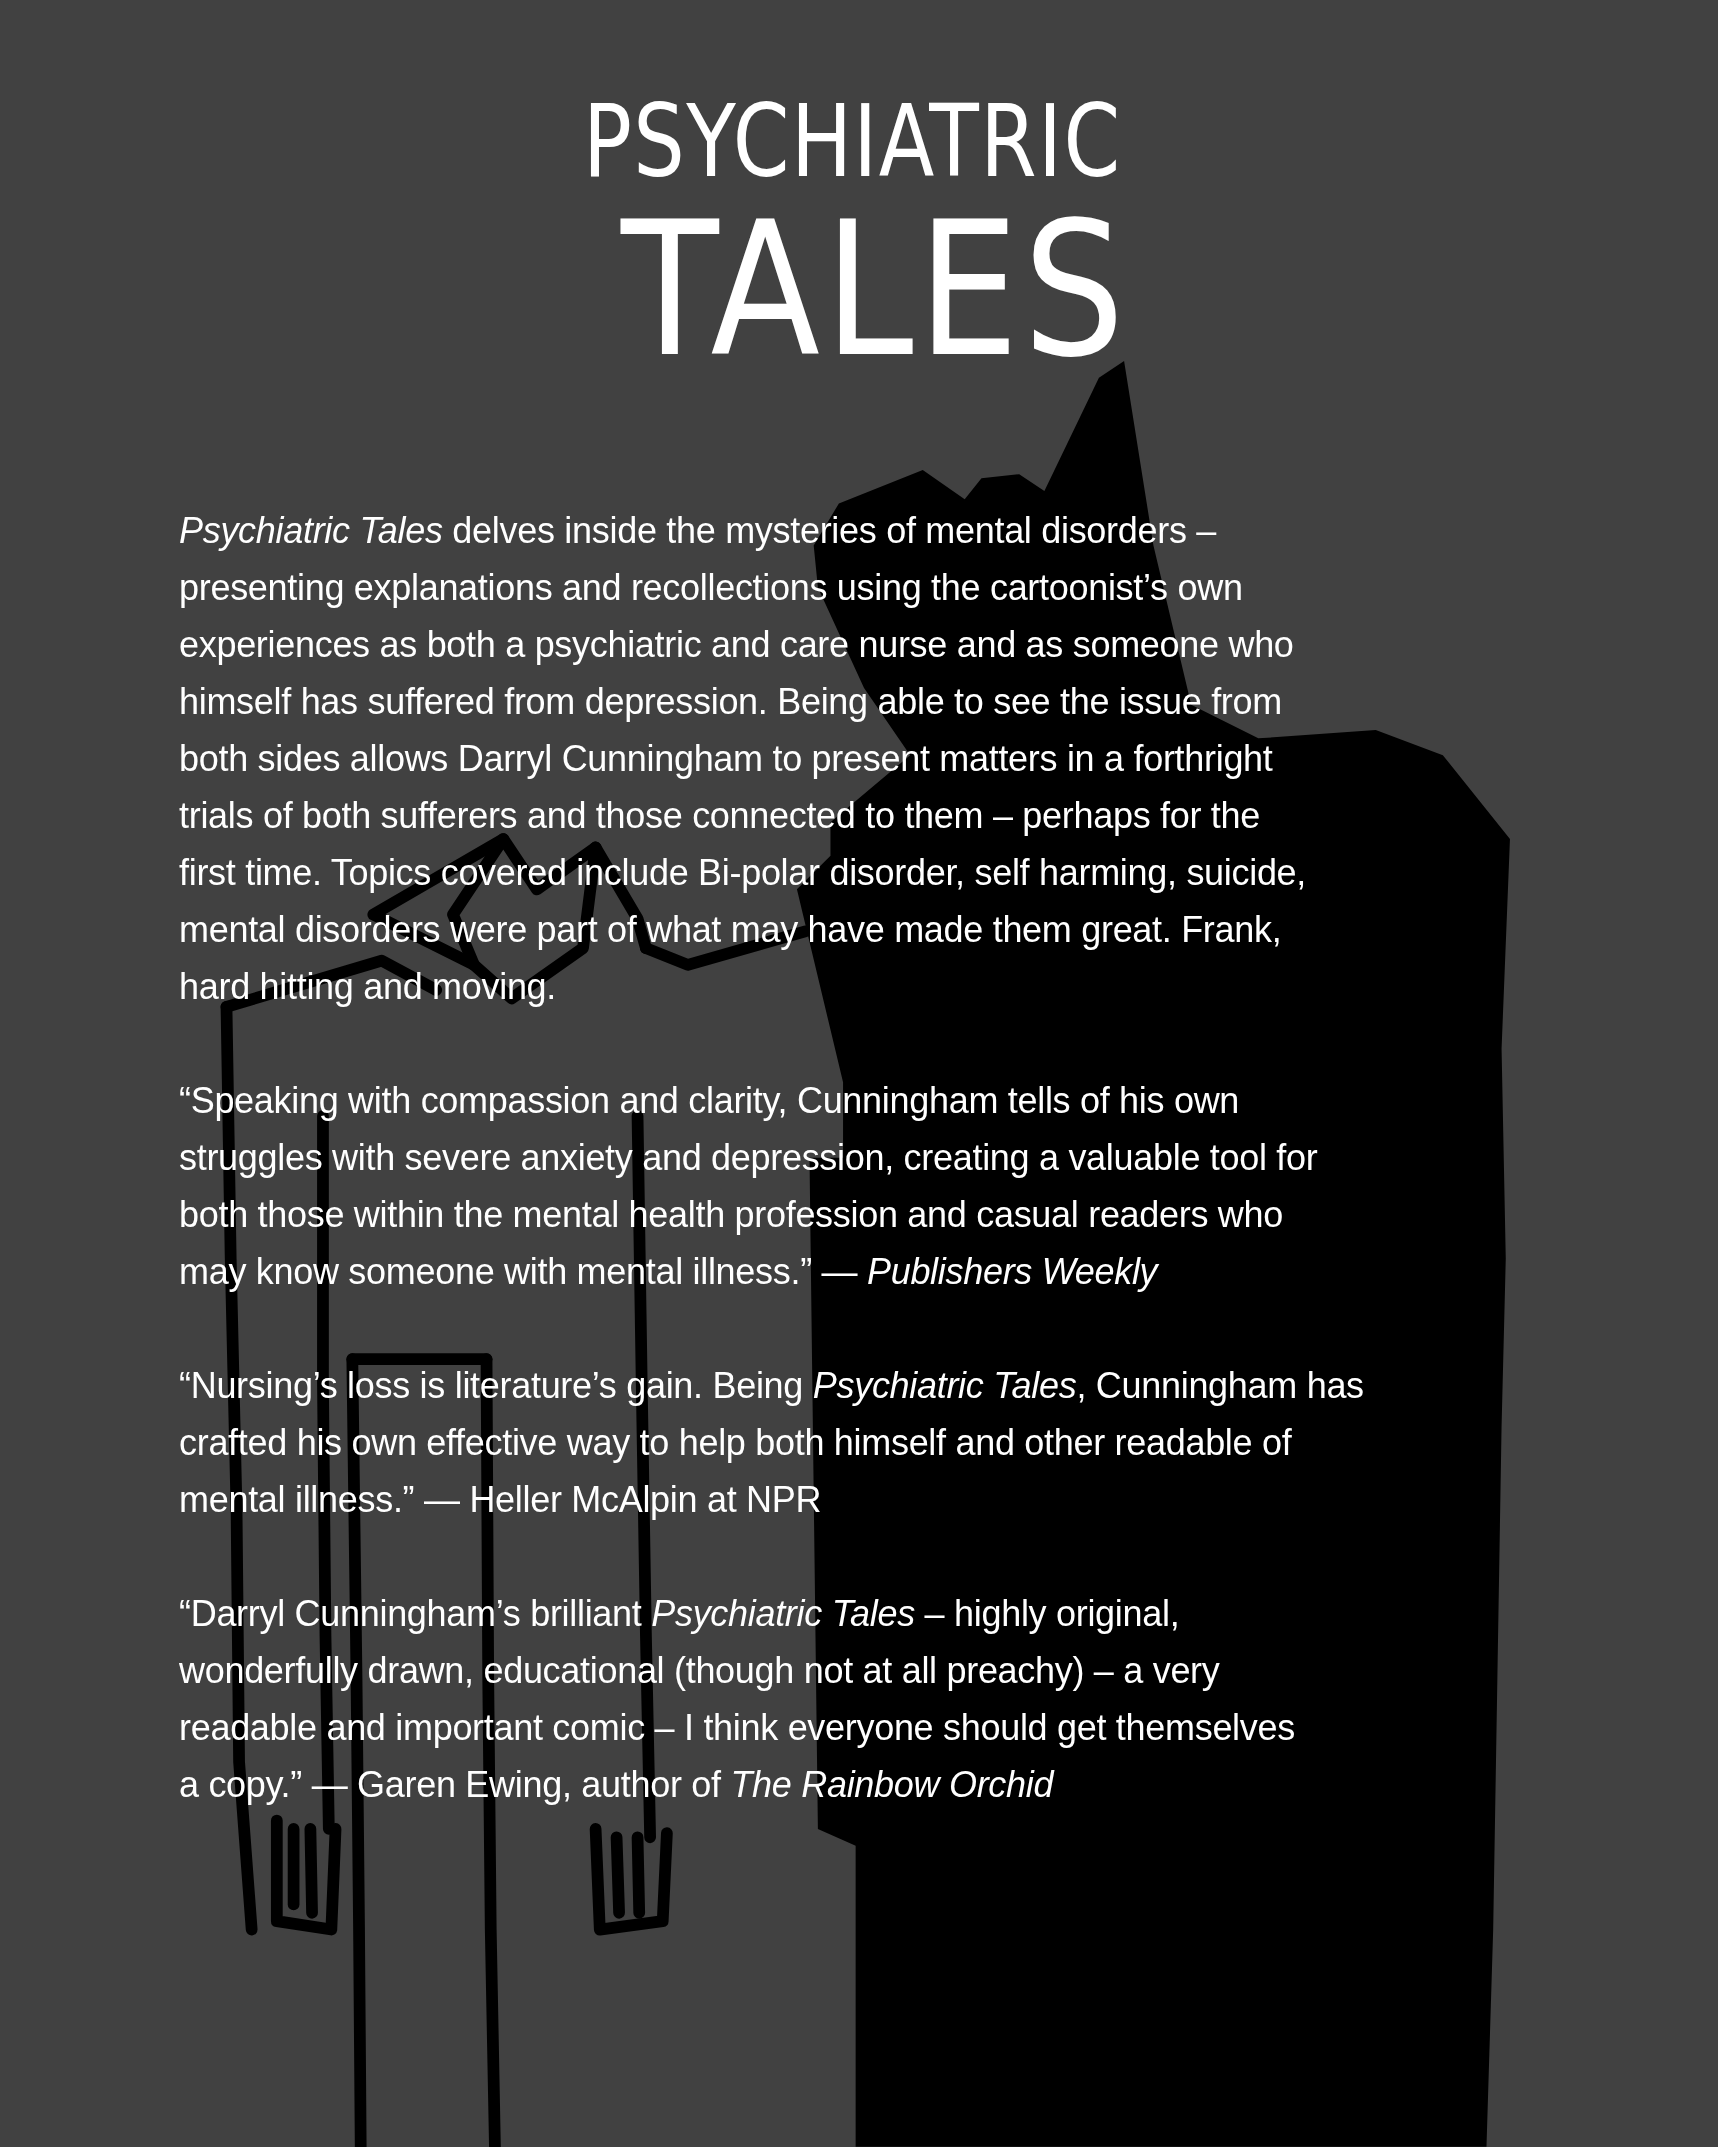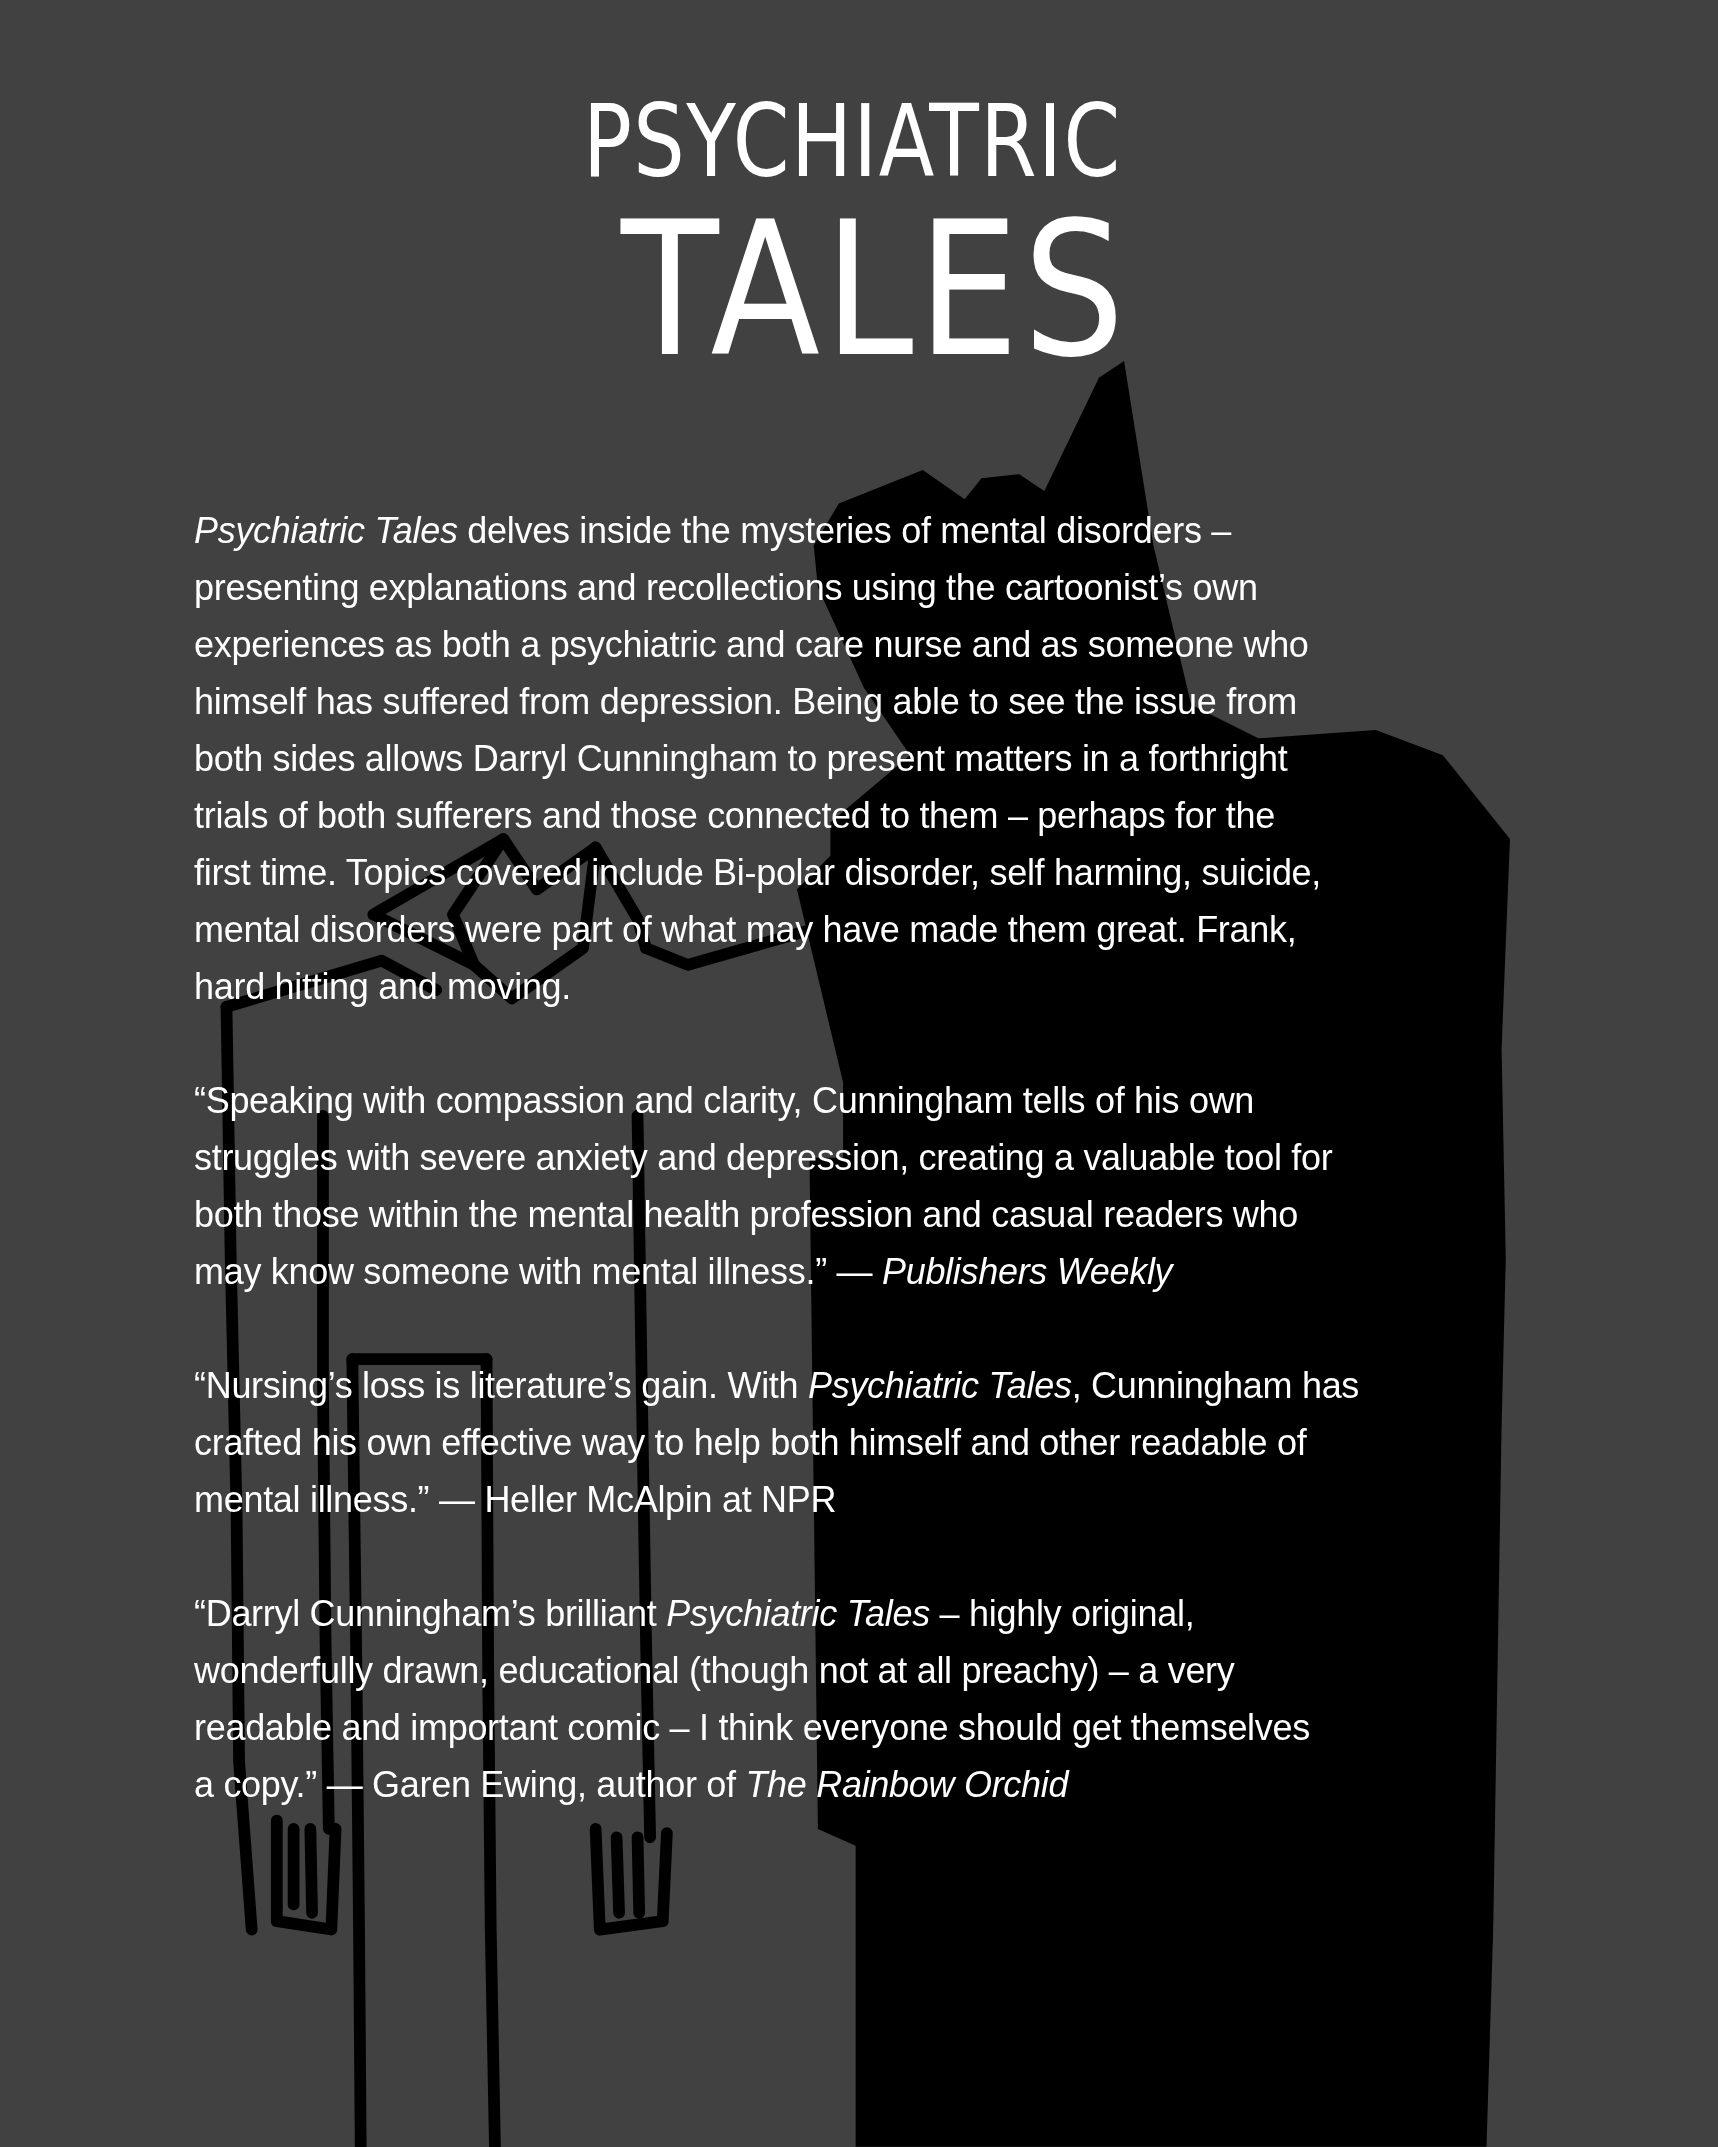--- a/index.html
+++ b/index.html
@@ -66,21 +66,21 @@
       top: 502px;
       width: 1359px;
       z-index: 3;
       color: #ffffff;
       font-family: "Liberation Sans", sans-serif;
       font-size: 36px;
       line-height: 57px;
       letter-spacing: -0.3px;
     }
     .para {
-      margin: 0 0 57px 15px;
+      margin: 0 0 57px 0;
     }
     .line {
       display: block;
       white-space: nowrap;
     }
     em {
       font-style: italic;
     }
   </style>
 </head>
@@ -140,21 +140,21 @@
   </div>
 
   <div class="para">
     <span class="line">“Speaking with compassion and clarity, Cunningham tells of his own</span>
     <span class="line">struggles with severe anxiety and depression, creating a valuable tool for</span>
     <span class="line">both those within the mental health profession and casual readers who</span>
     <span class="line"><span>may know someone with mental illness.” — </span><em>Publishers Weekly</em></span>
   </div>
 
   <div class="para">
-    <span class="line"><span>“Nursing’s loss is literature’s gain. With </span><em>Psychiatric Tales</em><span>, Cunningham has</span></span>
+    <span class="line"><span>“Nursing’s loss is literature’s gain. Being </span><em>Psychiatric Tales</em><span>, Cunningham has</span></span>
     <span class="line">crafted his own effective way to help both himself and other readable of</span>
     <span class="line">mental illness.” — Heller McAlpin at NPR</span>
   </div>
 
   <div class="para">
     <span class="line"><span>“Darryl Cunningham’s brilliant </span><em>Psychiatric Tales</em><span> – highly original,</span></span>
     <span class="line">wonderfully drawn, educational (though not at all preachy) – a very</span>
     <span class="line">readable and important comic – I think everyone should get themselves</span>
     <span class="line"><span>a copy.” — Garen Ewing, author of </span><em>The Rainbow Orchid</em></span>
   </div>

